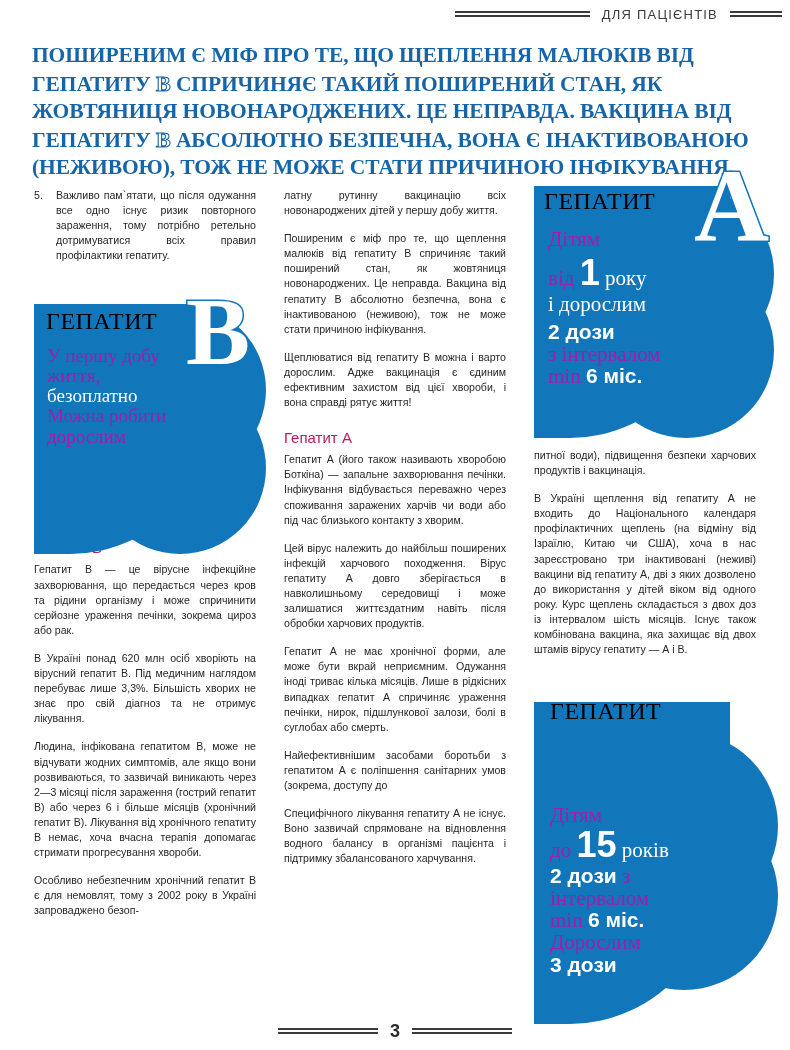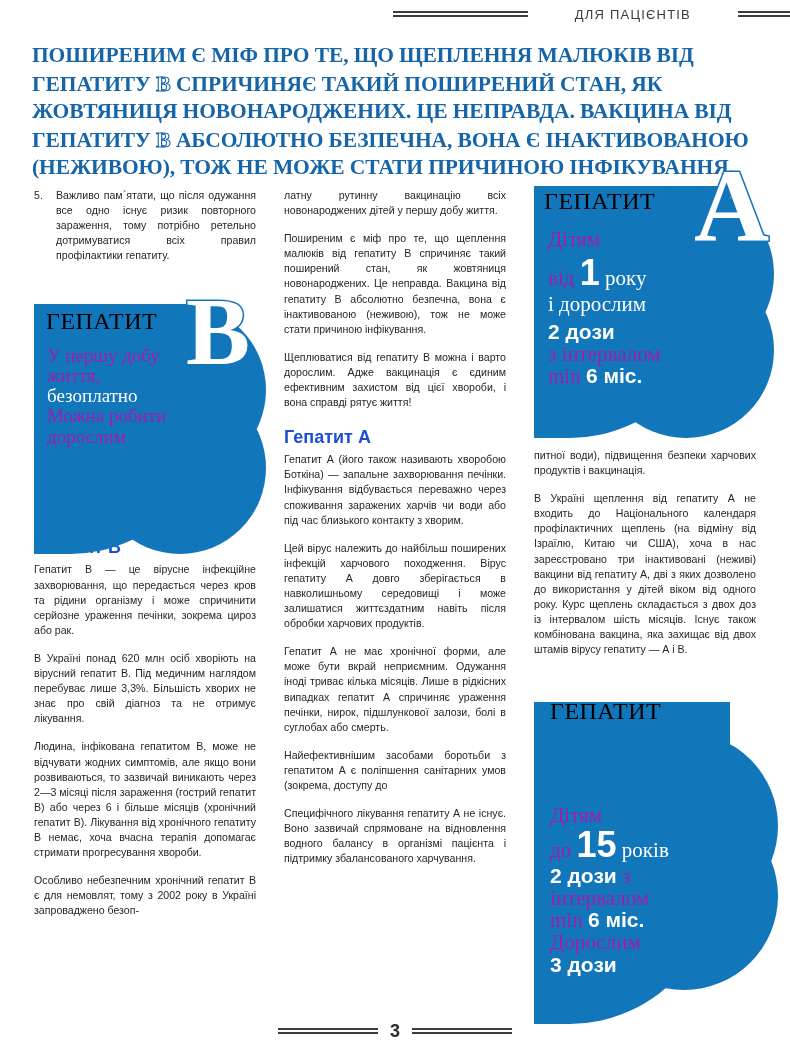--- a/index.html
+++ b/index.html
@@ -15,22 +15,21 @@
   }
 
   
   .page-header {
     position: absolute;
     left: 0; top: 0;
     width: 790px; height: 28px;
     display: flex;
     align-items: center;
     justify-content: flex-end;
-    padding-right: 0;
-    gap: 35px;
+    padding-right: 8px;
   }
   .hdr-rule {
     height: 0;
     border-top: 2px solid #3b3b3b;
     border-bottom: 2px solid #3b3b3b;
     height: 6px;
   }
   .hdr-rule.left  { width: 135px; margin-right: 12px; }
   .hdr-rule.right { width: 52px;  margin-left: 12px; }
   .hdr-title {
@@ -83,25 +82,25 @@
   .numbered {
     display: flex;
     gap: 8px;
     margin: 0 0 13px 0;
   }
   .numbered .num { flex: 0 0 auto; width: 14px; text-align: left; }
   .numbered .txt { flex: 1 1 auto; text-align: justify; }
 
   h3.sec-head {
     font-family: "Liberation Sans", sans-serif;
-    font-weight: bold;
-    font-size: 18px;
+    font-weight: normal;
+    font-size: 15px;
     line-height: 19px;
     margin: 0 0 5px 0;
-    color: #1d4ed8;
+    color: #be185d;
     text-align: left;
   }
 
   
   .badge {
     position: absolute;
     color: #ffffff;
   }
   .badge .blob {
     position: absolute;

